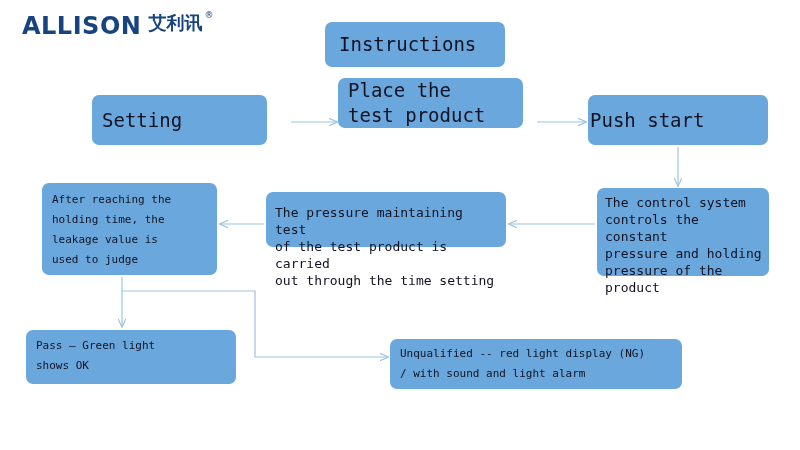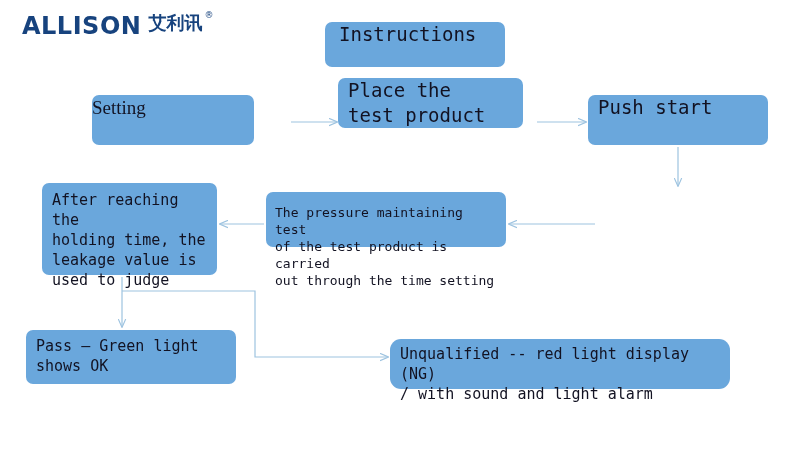--- a/index.html
+++ b/index.html
@@ -57,45 +57,46 @@
     position: absolute;
     background: #6aa7dc;
     border-radius: 7px;
     color: #121222;
     font-family: "DejaVu Sans Mono", "Liberation Mono", monospace;
     font-size: 13px;
     line-height: 17px;
     box-sizing: border-box;
     white-space: pre-line;
     display: flex;
+    align-items: center;
   }
   .box > .txt {
     display: block;
     width: 100%;
     white-space: pre-line;
   }
   .box.big {
     font-size: 19px;
     line-height: 25px;
   }
   .box.mid {
-    font-size: 15px;
+    font-size: 11px;
     line-height: 20px;
   }
 
   
   #box-instructions { left: 325px; top: 22px;  width: 180px; height: 45px; padding: 0 0 0 14px; }
-  #box-setting      { left: 92px;  top: 95px;  width: 162px; height: 50px; padding: 0 0 0 0; font-family: Liberation Serif, serif; }
+  #box-setting      { left: 92px;  top: 95px;  width: 175px; height: 50px; padding: 0 0 0 10px; }
   #box-place        { left: 338px; top: 78px;  width: 185px; height: 50px; padding: 0 0 0 10px; }
-  #box-push         { left: 588px; top: 95px;  width: 180px; height: 50px; padding: 0 0 0 10px; }
+  #box-push         { left: 588px; top: 95px;  width: 180px; height: 50px; padding: 0 0 0 2px; }
   #box-control      { left: 597px; top: 188px; width: 172px; height: 88px; padding: 6px 6px 6px 8px; align-items: flex-start; }
   #box-pressure     { left: 266px; top: 192px; width: 240px; height: 55px; padding: 12px 6px 5px 9px; align-items: flex-start; }
   #box-after        { left: 42px;  top: 183px; width: 175px; height: 92px; padding: 7px 6px 6px 10px; align-items: flex-start; }
   #box-pass         { left: 26px;  top: 330px; width: 210px; height: 54px; padding: 6px 6px 6px 10px; align-items: flex-start; }
-  #box-unqualified  { left: 390px; top: 339px; width: 340px; height: 50px; padding: 5px 6px 5px 10px; align-items: flex-start; border-radius: 11px; }
+  #box-unqualified  { left: 390px; top: 339px; width: 292px; height: 50px; padding: 5px 6px 5px 10px; align-items: flex-start; }
 
   
   #connectors {
     position: absolute;
     left: 0;
     top: 0;
     width: 800px;
     height: 450px;
     pointer-events: none;
   }
@@ -157,20 +158,27 @@
 
   <div class="box big" id="box-place">
     <span class="txt">Place the
 test product</span>
   </div>
 
   <div class="box big" id="box-push">
     <span class="txt">Push start</span>
   </div>
 
+  <div class="box" id="box-control">
+    <span class="txt">The control system
+controls the constant
+pressure and holding
+pressure of the
+product</span>
+  </div>
 
   <div class="box" id="box-pressure">
     <span class="txt">The pressure maintaining test
 of the test product is carried
 out through the time setting</span>
   </div>
 
   <div class="box mid" id="box-after">
     <span class="txt">After reaching the
 holding time, the

